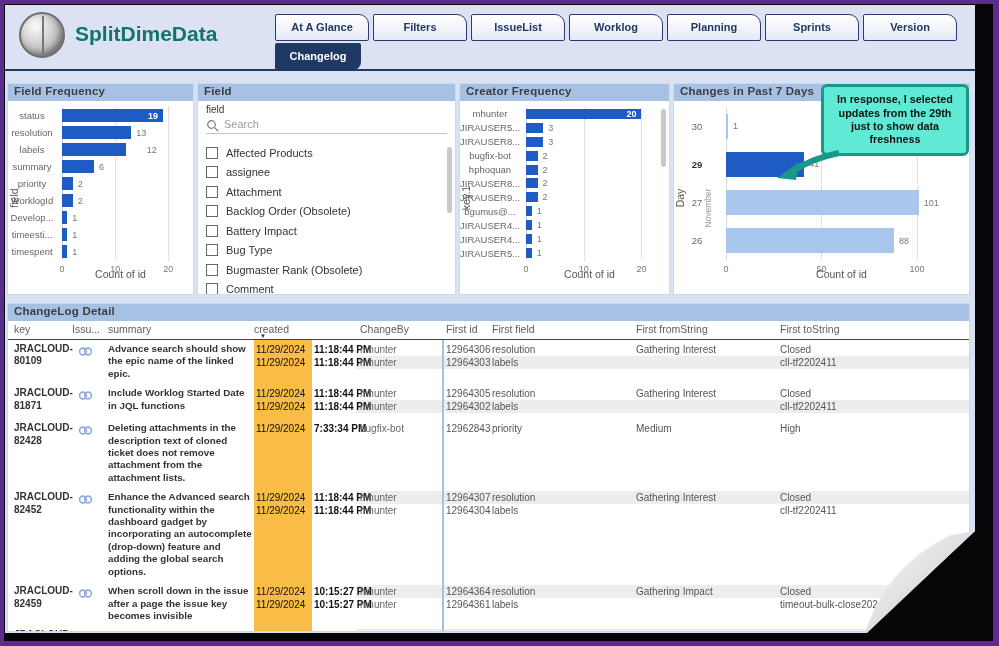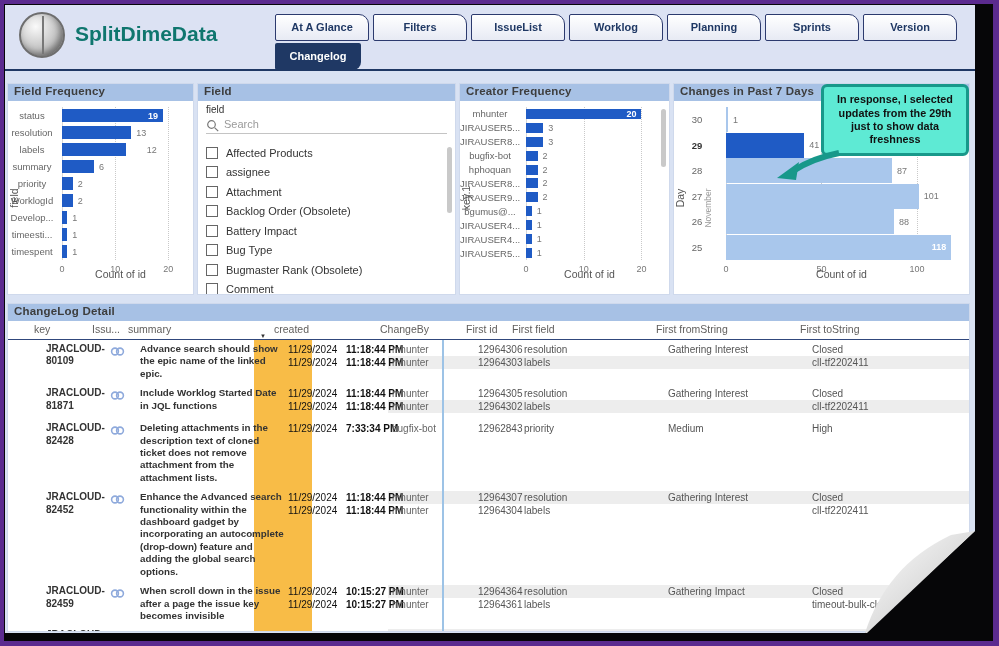--- a/index.html
+++ b/index.html
@@ -79,25 +79,25 @@
   
   .callout{position:absolute;left:816px;top:79px;width:148px;height:72px;background:#5eead4;
            border:3px solid #18988A;border-radius:6px;z-index:6;display:flex;align-items:center;
            justify-content:center;text-align:center;font-size:10.8px;font-weight:bold;color:#111;
            padding:3px 5px;line-height:1.25;}
   .arrow-svg{position:absolute;left:772px;top:140px;z-index:6;}
 
   
   .thead{position:absolute;left:0;top:0;right:0;height:19px;background:#fff;
          border-bottom:1px solid #30477c;z-index:3;}
-  .th{position:absolute;top:2px;font-size:10.5px;color:#605e5c;cursor:pointer;white-space:nowrap;margin-left:20px;}
+  .th{position:absolute;top:2px;font-size:10.5px;color:#605e5c;cursor:pointer;white-space:nowrap;}
   .caret{position:absolute;left:252px;top:12px;font-size:6px;color:#333;}
   .orange-band{position:absolute;left:246px;top:19px;bottom:0;width:58px;background:#F8BC47;z-index:0;}
   .sep{position:absolute;left:434px;top:0;bottom:0;width:2px;background:#9DC3E6;z-index:2;}
-  .groups{position:absolute;left:0;right:0;top:19px;bottom:0;overflow:hidden;z-index:1;margin-left:32px;}
+  .groups{position:absolute;left:0;right:0;top:19px;bottom:0;overflow:hidden;z-index:1;}
   .group{position:relative;padding:3px 0 4px;}
   .gkey{position:absolute;left:6px;top:3px;width:60px;font-size:10px;font-weight:bold;color:#333;
         line-height:12.4px;overflow-wrap:anywhere;}
   .gicon{position:absolute;left:70px;top:3px;cursor:pointer;}
   .gsum{margin-left:100px;width:146px;font-size:9.8px;font-weight:bold;color:#333;line-height:12.4px;}
   .gch{position:absolute;left:246px;top:3px;right:0;}
   .crow{position:relative;height:13px;font-size:10px;line-height:13px;white-space:nowrap;}
   .stripe1{position:absolute;left:102px;width:88px;top:0;bottom:0;background:#ededed;}
   .stripe2{position:absolute;left:190px;right:0;top:0;bottom:0;background:#ededed;}
   .cdate{position:absolute;left:2px;font-weight:normal;color:#111;}
@@ -386,45 +386,31 @@
                 </div>
               </div>
               <div class="brow">
                 <span class="cat sel">29</span>
                 <div class="track">
                   <div class="bar" style="width: 33.8843%; background: rgb(31, 91, 197);"></div>
                   <span class="val" style="left: calc(33.8843% + 5px);">41</span>
                 </div>
               </div>
               <div class="brow">
-                <span class="cat">28</span>
-                <div class="track">
-                  <div class="bar" style="width: 71.9008%; background: rgb(169, 199, 236);"></div>
-                  <span class="val" style="left: calc(71.9008% + 5px);">87</span>
-                </div>
-              </div>
-              <div class="brow">
                 <span class="cat">27</span>
                 <div class="track">
                   <div class="bar" style="width: 83.4711%; background: rgb(169, 199, 236);"></div>
                   <span class="val" style="left: calc(83.4711% + 5px);">101</span>
                 </div>
               </div>
               <div class="brow">
                 <span class="cat">26</span>
                 <div class="track">
                   <div class="bar" style="width: 72.7273%; background: rgb(169, 199, 236);"></div>
                   <span class="val" style="left: calc(72.7273% + 5px);">88</span>
-                </div>
-              </div>
-              <div class="brow">
-                <span class="cat">25</span>
-                <div class="track">
-                  <div class="bar" style="width: 97.5207%; background: rgb(169, 199, 236);"></div>
-                  <span class="val in" style="right: calc(2.47934% + 5px);">118</span>
                 </div>
               </div>
             </div>
             <div class="xticks">
               <span style="left: 0%;">0</span>
               <span style="left: 41.3223%;">50</span>
               <span style="left: 82.6446%;">100</span>
             </div>
             <div class="xtitle">Count of id</div>
             <div class="ytitle">Day</div>

